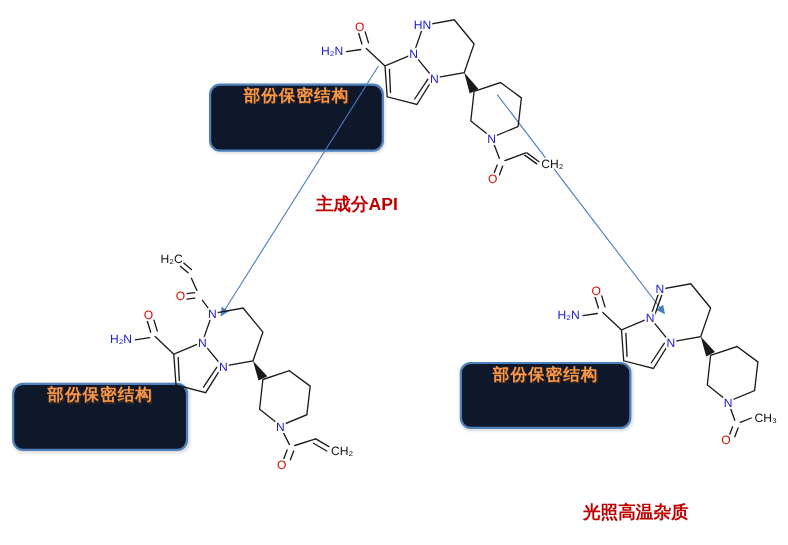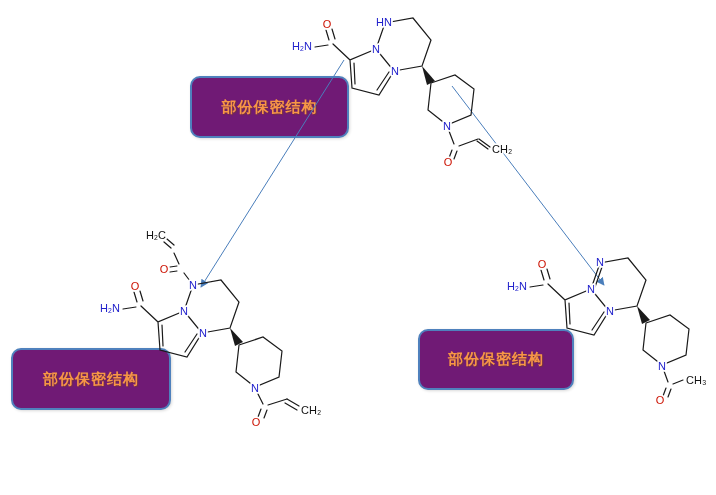--- a/index.html
+++ b/index.html
@@ -8,22 +8,22 @@
   .structures{position:absolute;left:0;top:0;z-index:3;pointer-events:none;}
   .bond{fill:none;stroke:#1a1a1a;stroke-width:1.2;stroke-linecap:round;}
   .wedge{fill:#1a1a1a;stroke:none;}
   .arrow{stroke:#4a7ebb;stroke-width:1;fill:none;}
   .atom{font:11px "Liberation Sans",sans-serif;text-anchor:middle;
         paint-order:stroke;stroke:#ffffff;stroke-width:3.5px;stroke-linejoin:round;}
   .atom-n{fill:#2222cc;}
   .atom-o{fill:#cc1100;}
   .atom-c{fill:#111111;}
   .anchor-start{text-anchor:start;}
-  .callout{position:absolute;z-index:2;background:#701a75;border:2px solid #4f81bd;
-           border-radius:10px;display:flex;align-items:center;justify-content:center;
+  .callout{position:absolute;z-index:2;background:#0f172a;border:2px solid #4f81bd;
+           border-radius:10px;display:flex;align-items:flex-start;justify-content:center;
            box-shadow:1px 1px 3px rgba(0,0,0,0.15);}
   .callout span{font-size:15px;font-weight:bold;color:#f79646;letter-spacing:1px;
                 text-shadow:1px 1px 1px rgba(120,70,10,0.45);white-space:nowrap;}
   .caption{position:absolute;z-index:2;font-size:16px;font-weight:bold;color:#c00000;
            white-space:nowrap;}
 </style>
 </head>
 <body>
 
 <div class="canvas">
@@ -31,20 +31,22 @@
   <div class="callout" style="left:190px;top:76px;width:155px;height:58px">
     <span>部份保密结构</span>
   </div>
   <div class="callout" style="left:11px;top:348px;width:156px;height:58px">
     <span>部份保密结构</span>
   </div>
   <div class="callout" style="left:418px;top:329px;width:152px;height:57px">
     <span>部份保密结构</span>
   </div>
 
+  <div class="caption" style="left:287px;top:176px">主成分API</div>
+  <div class="caption" style="left:530px;top:456px">光照高温杂质</div>
 
   <svg class="structures" width="716" height="495" viewBox="0 0 716 495">
     <defs>
       <marker id="ah" viewBox="0 0 10 10" refX="9" refY="5" markerWidth="8" markerHeight="8" orient="auto-start-reverse">
         <path d="M0,0 L10,5 L0,10 z" fill="#4a7ebb"></path>
       </marker>
     </defs>
 
     <line class="arrow" x1="344" y1="60" x2="201" y2="287" marker-end="url(#ah)"></line>
     <line class="arrow" x1="452" y1="86" x2="604" y2="285" marker-end="url(#ah)"></line>

